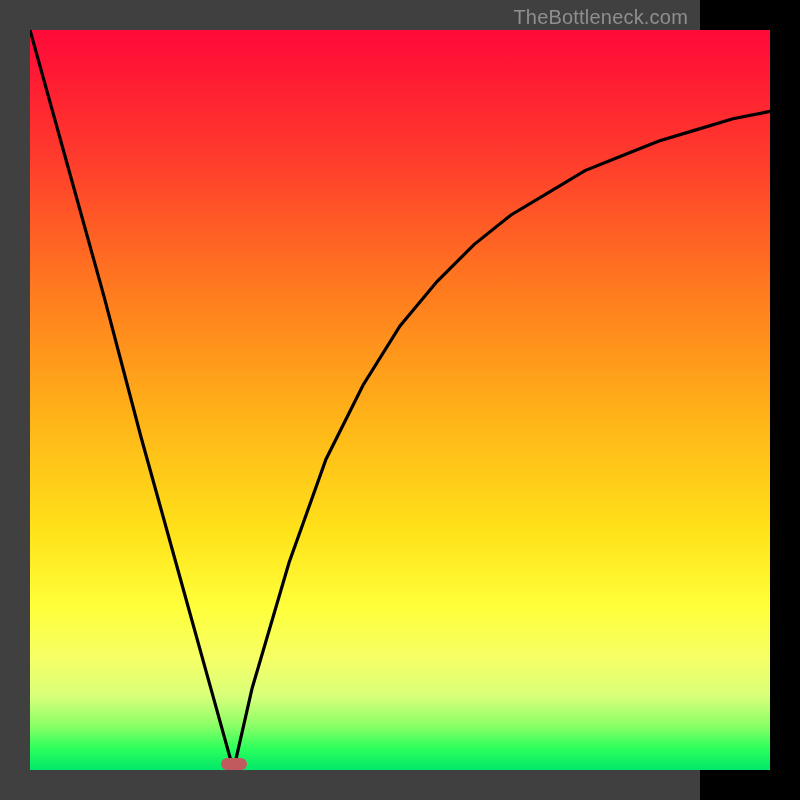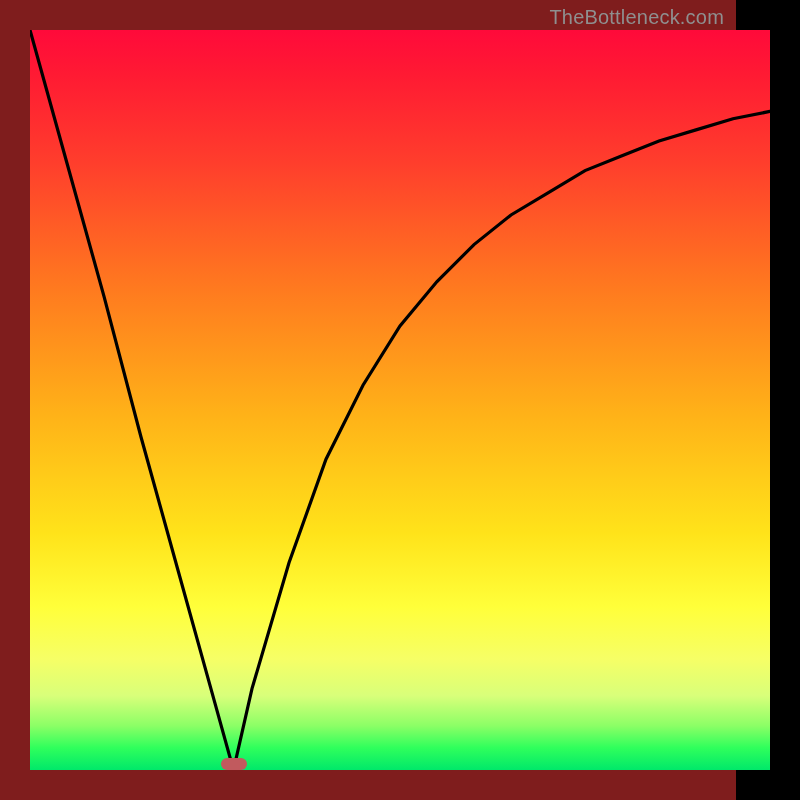--- a/index.html
+++ b/index.html
@@ -8,22 +8,21 @@
     width: 800px;
     height: 800px;
     overflow: hidden;
     font-family: Arial, Helvetica, sans-serif;
     background: #000;
   }
   .outer {
     position: relative;
     width: 700px;
     height: 800px;
-    background: #7f1d1d;
-    padding-left: 36px;
+    background: #404040;
   }
   .plot {
     position: absolute;
     left: 30px;
     top: 30px;
     width: 740px;
     height: 740px;
     overflow: hidden;
   }
   .gradient {

